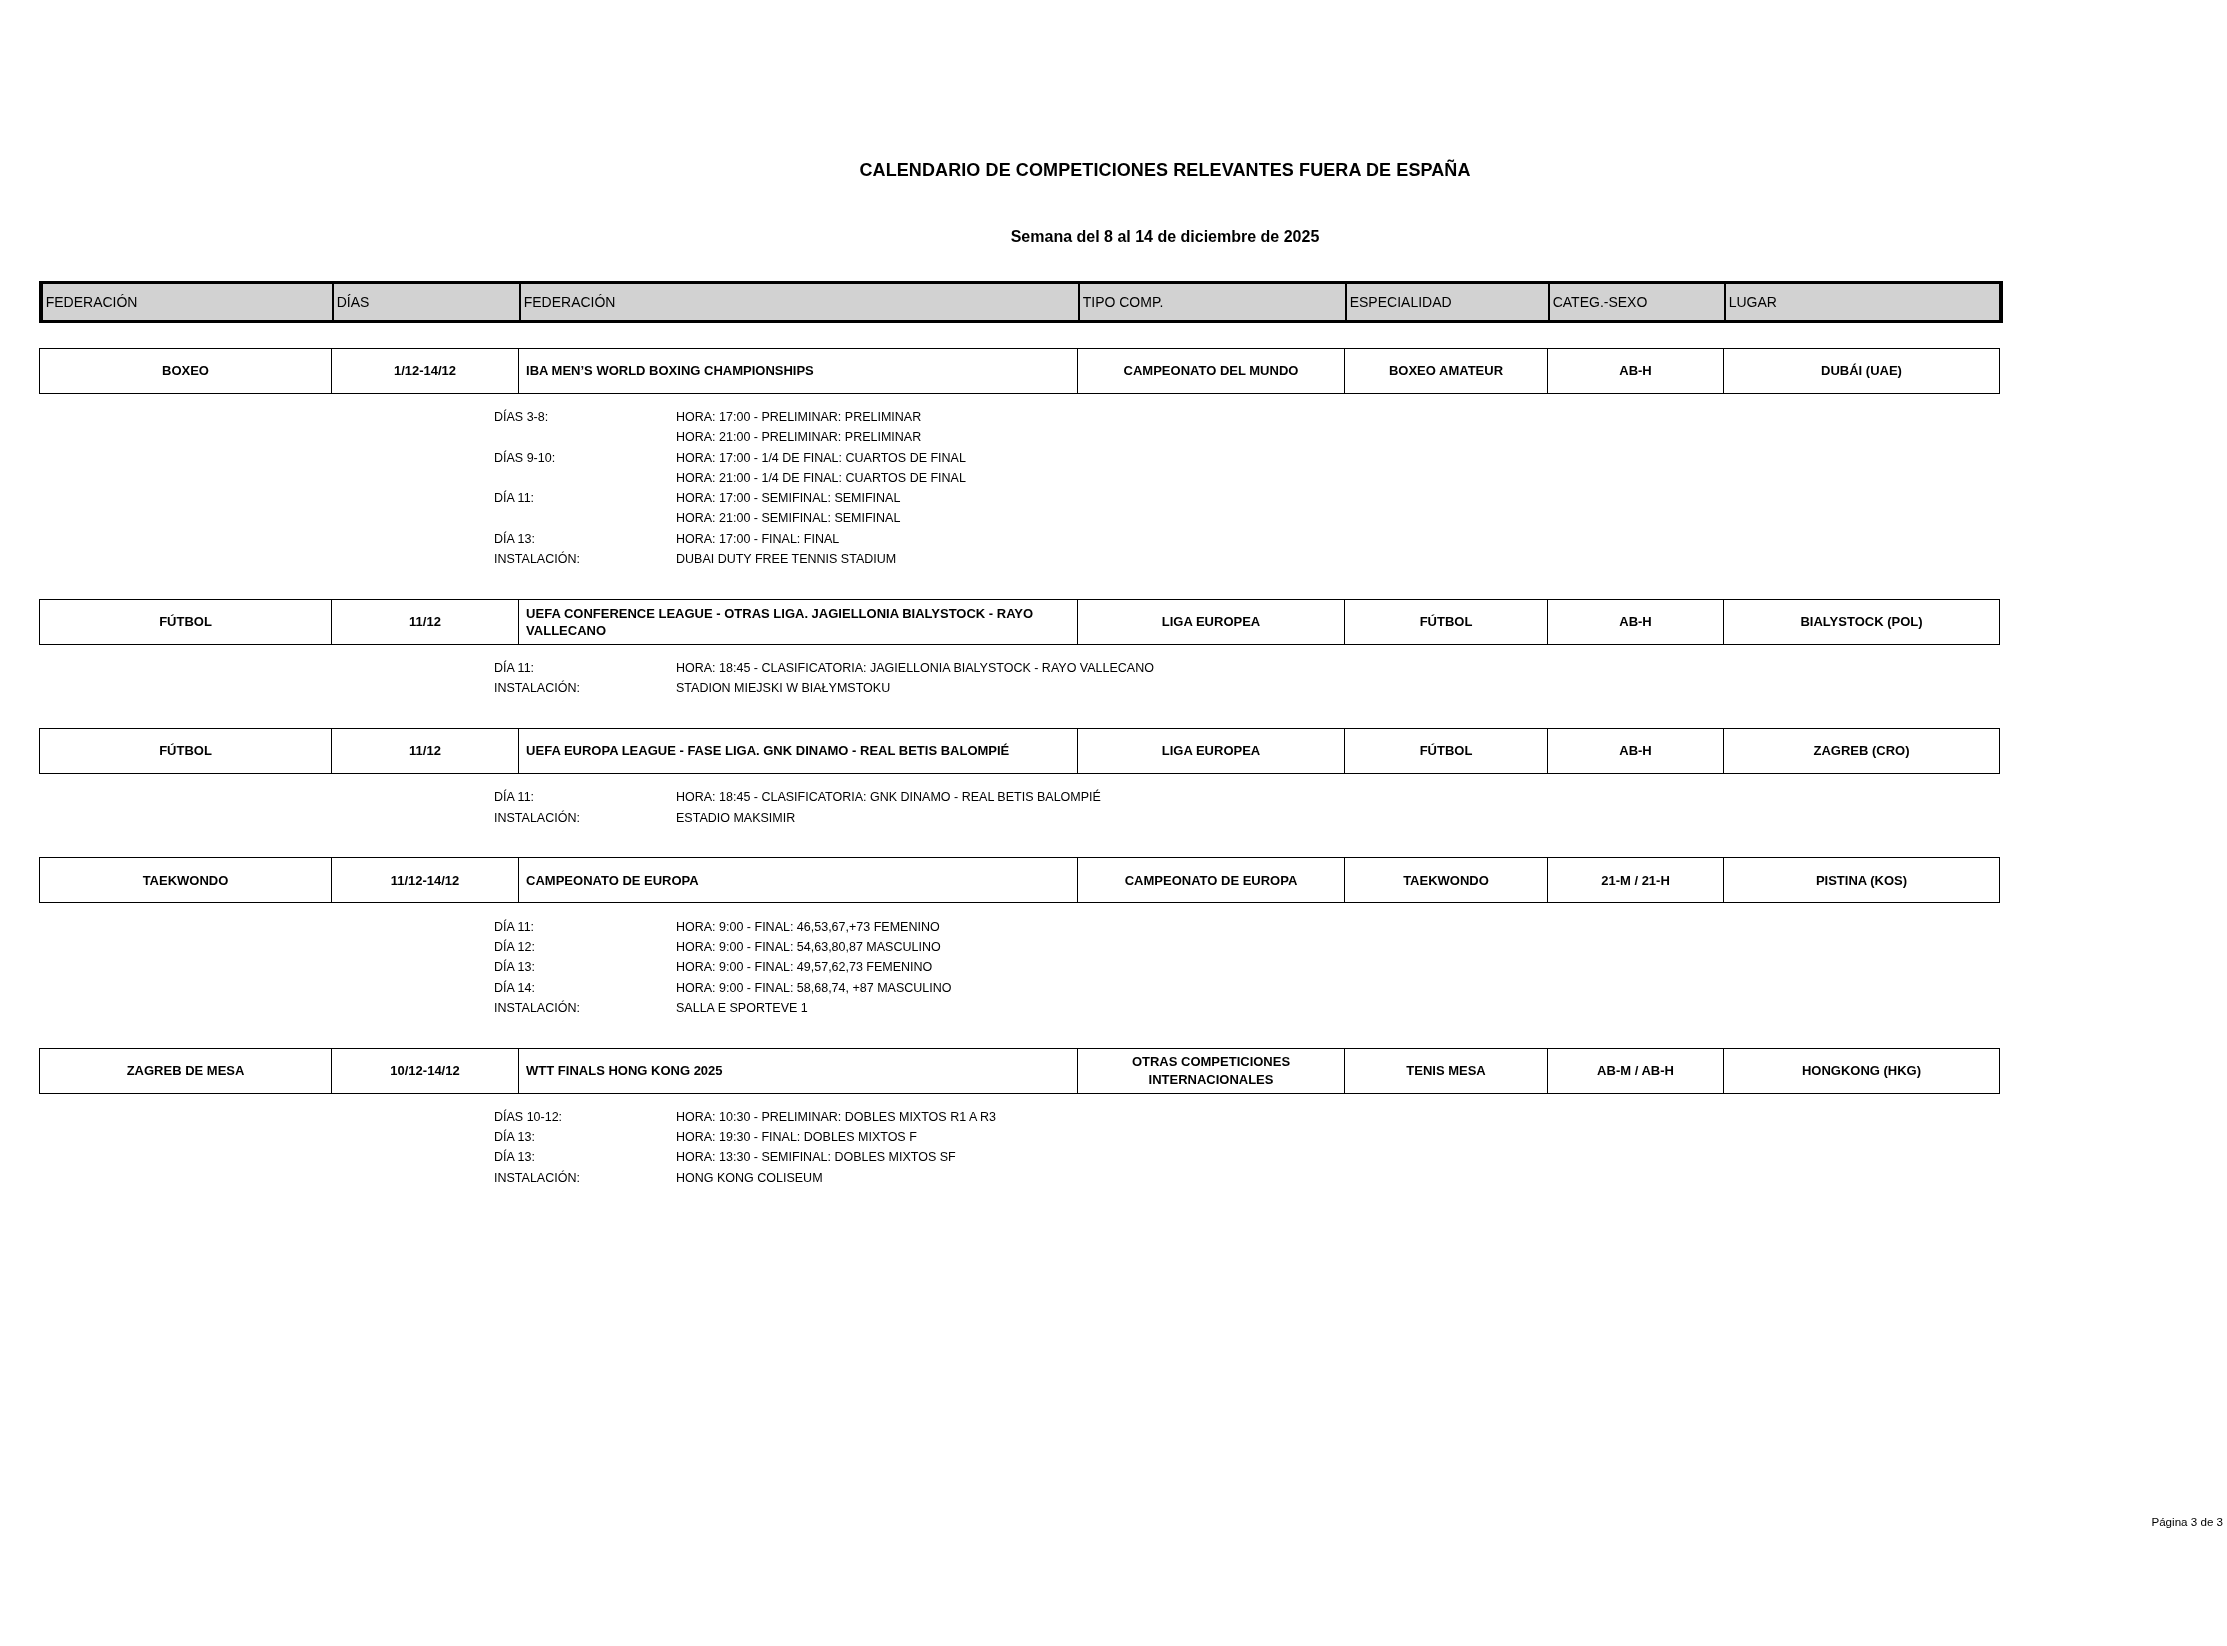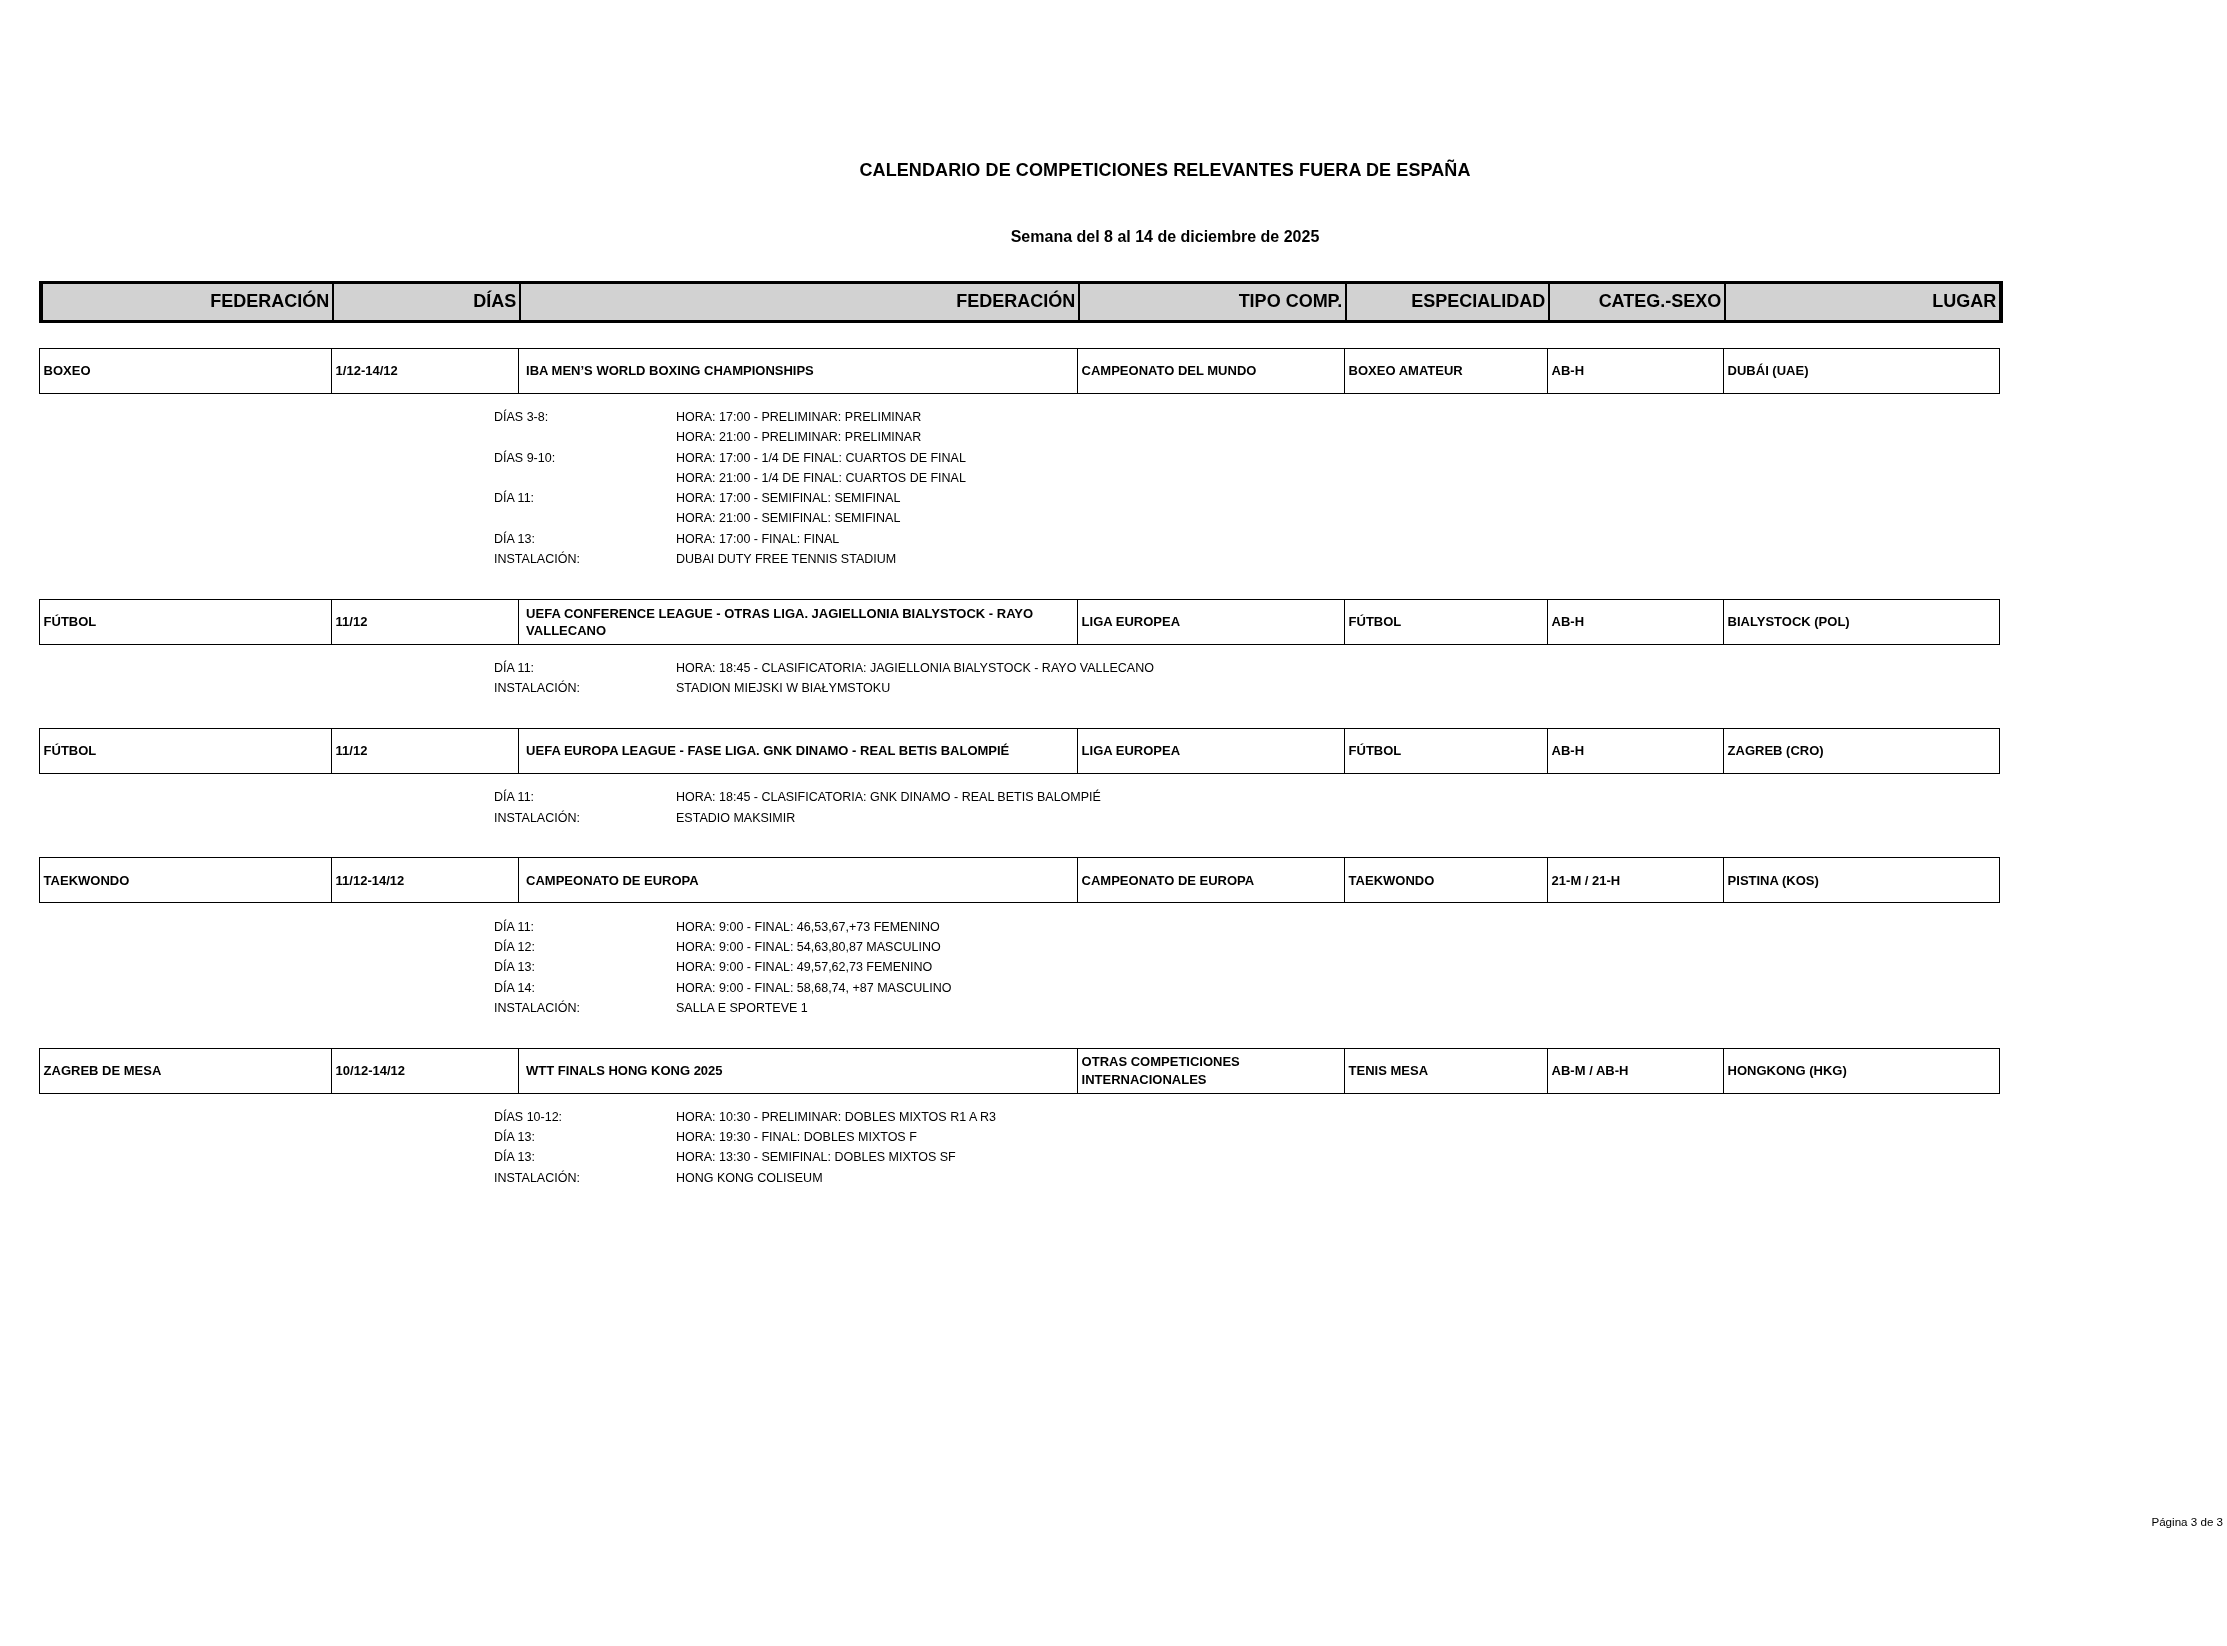--- a/index.html
+++ b/index.html
@@ -62,38 +62,38 @@
   col.c-comp  { width: 559px; }
   col.c-tipo  { width: 267px; }
   col.c-esp   { width: 203px; }
   col.c-cat   { width: 176px; }
   col.c-lug   { width: 276px; }
 
   
   tr.head-row th {
     background: #d2d2d2;
     border: 2.2px solid #000000;
-    font-size: 18px;
-    font-weight: bold;
-    text-align: right;
+    font-size: 14px;
+    font-weight: normal;
+    text-align: left;
     vertical-align: middle;
     height: 39px;
     padding: 1.8px 2.7px;
     box-sizing: border-box;
   }
   tr.head-row th.first { border-left: 4.5px solid #000; }
   tr.head-row th.last  { border-right: 4.5px solid #000; margin-top: 38px; }
   table.cal.header-table { border: 3.6px solid #000; }
 
   
   tr.data-row td {
     border: 1.8px solid #000000;
     font-size: 13px;
     font-weight: bold;
-    text-align: left;
+    text-align: center;
     vertical-align: middle;
     height: 45px;
     padding: 2.7px 3.6px;
     box-sizing: border-box;
     line-height: 1.32;
   }
   tr.data-row td.comp-cell {
     text-align: left;
     padding-left: 7.1px;
   }

